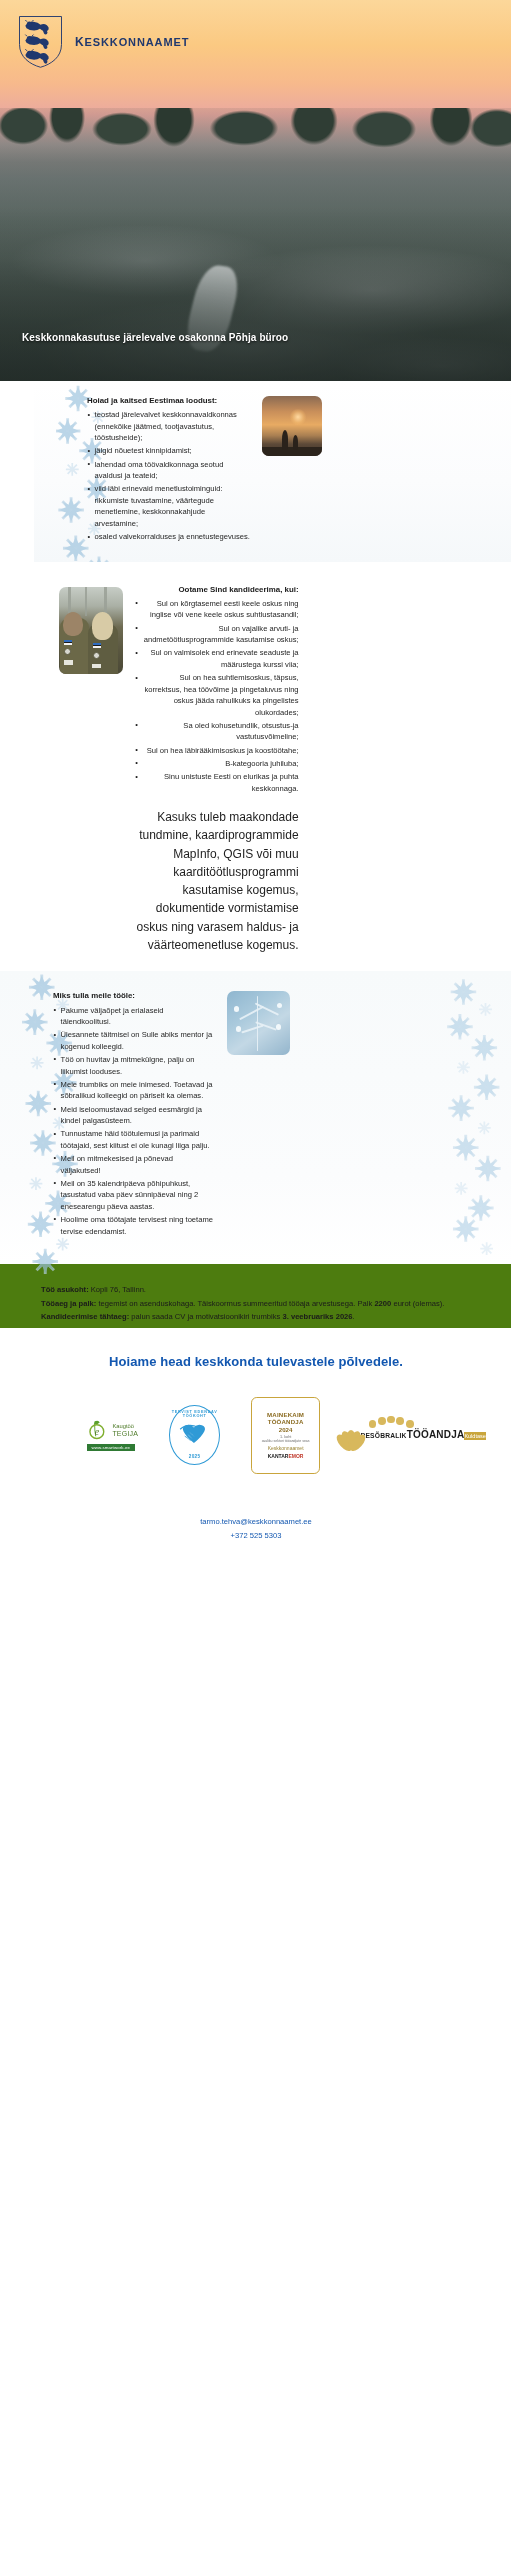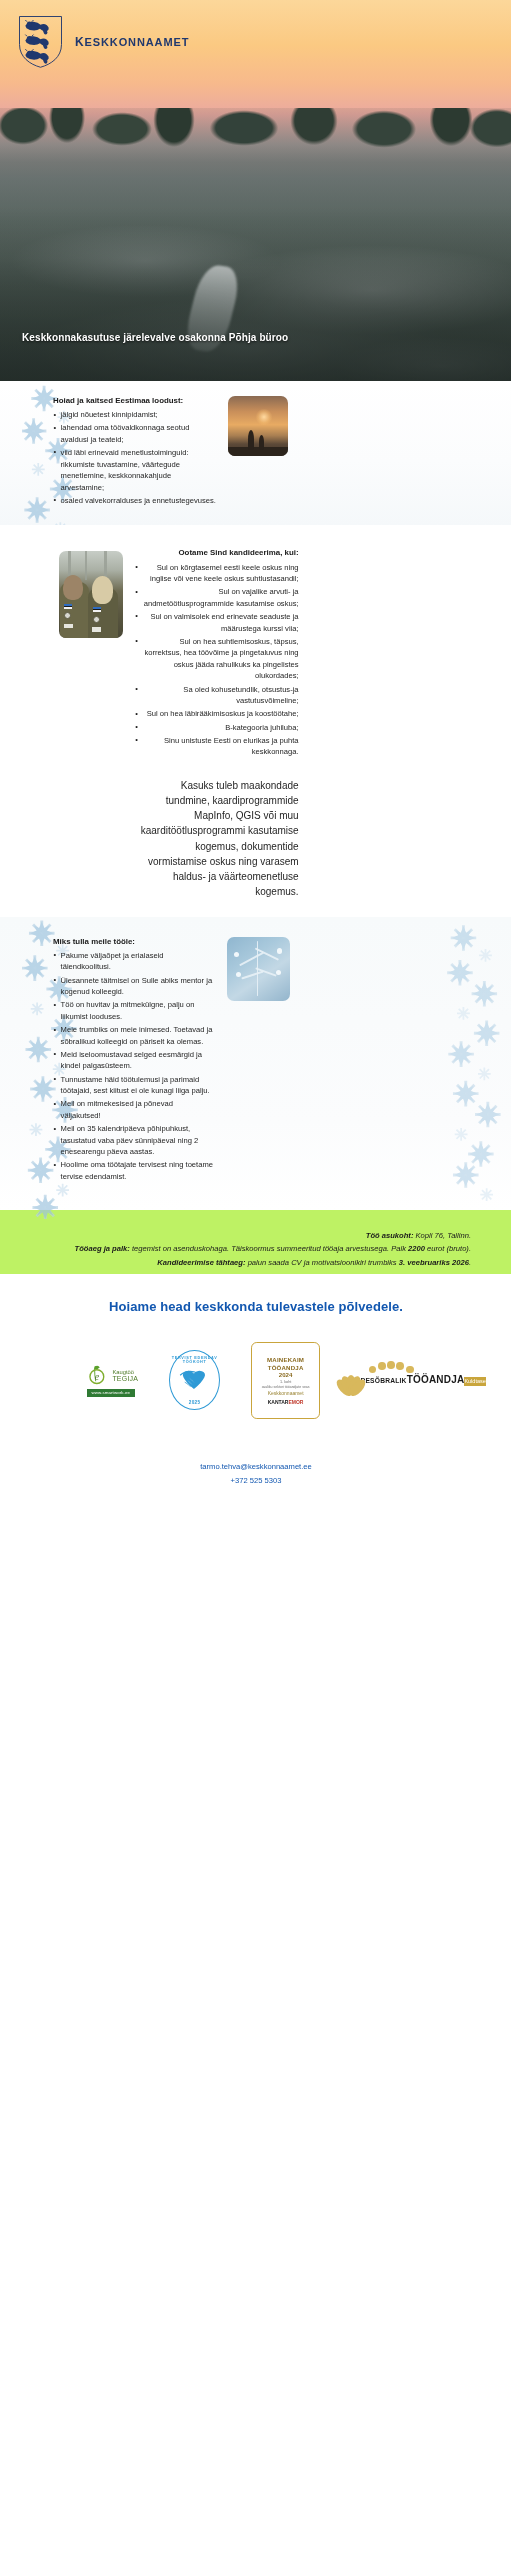--- a/index.html
+++ b/index.html
@@ -89,38 +89,38 @@
   .ornament {
     position:absolute; top:0; bottom:0; width:61px;
     opacity:.9; pointer-events:none;
   }
   .ornament.left { left: 22px; }
   .ornament.right { right: 4.7px; }
 
   
   .section { position:relative; }
 
-  .band-a { background: linear-gradient(to bottom, #ffffff 0%, #fbfcfd 55%, #f5f8fa 100%); }
+  .band-a { background: linear-gradient(to bottom, #ffffff 0%, #fbfcfd 55%, #f5f8fa 100%); margin-left: 34px; }
   .band-b { background: #ffffff; }
   .band-c { background: linear-gradient(to bottom, #f7fafb 0%, #fbfcfd 70%, #ffffff 100%); }
 
   .sect-inner { position:relative; z-index:3; display:flex; padding: 15px 23px 17.4px 23px; }
 
   h3.block-title {
     font-size:7.9px; font-weight:700; color:#1a1a1a; margin-bottom:4.1px;
   }
   ul.bullets { list-style:none; }
   ul.bullets li {
     position:relative; padding-left:7.6px; margin-bottom:1.7px;
     font-size:7.6px; line-height:1.52; color:#1f1f1f;
   }
   ul.bullets li::before {
     content:"•"; position:absolute; left:0.6px; top:-0.6px; font-size:7.6px; color:#1f1f1f;
   }
-  p.note { font-size:10px; line-height:1.52; color:#1f1f1f; margin-top:20px; }
+  p.note { font-size:12px; line-height:1.52; color:#1f1f1f; margin-top:14px; }
 
   .photo { border-radius:7px; overflow:hidden; flex:none; position:relative; }
 
   
   .photo-sunset { width:60px; height:60px;
     background:
       radial-gradient(circle 10.5px at 36px 21px, #ffd9a0 0%, rgba(255,200,120,.35) 55%, rgba(255,190,110,0) 80%),
       linear-gradient(to bottom, #8a6a52 0%, #c98f5a 26%, #e8ab63 48%, #a97f52 66%, #5d4a38 80%, #3b3026 100%);
   }
   .photo-sunset .fig1, .photo-sunset .fig2 {
@@ -163,21 +163,21 @@
   .photo-frost .s3{left:27px; top:16.3px; width:25.6px; height:1.7px; transform:rotate(26deg);}
   .photo-frost .s4{left:14px; top:37px; width:23px; height:1.7px; transform:rotate(-18deg);}
   .photo-frost .s5{left:28px; top:34px; width:22px; height:1.7px; transform:rotate(20deg);}
   .photo-frost .bud { position:absolute; width:5.2px; height:5.2px; border-radius:50%; background:#f2f8fb; }
 
   .col-text { flex:1 1 auto; }
   .gap-l { margin-left:11.6px; }
   .gap-r { margin-right:11.6px; }
 
   
-  .facts { background:#bef264; padding: 20px 41px 3.5px 41px; text-align:right;font-style:italic; }
+  .facts { background:#4d7c0f; padding: 20px 41px 3.5px 41px; text-align:left; }
   .facts p { font-size:7.6px; line-height:1.62; color:#1b1b1b; margin-bottom:1.2px; }
   .facts b { font-weight:700; }
 
   .slogan {
     text-align:center; color:#1257b0; font-size:13px; font-weight:700;
     padding: 25.6px 11.6px 23px 11.6px; background:#ffffff; letter-spacing:0.1px;
   }
 
   
   .logos {
@@ -321,20 +321,21 @@
         <use href="#flake-a" x="40" y="498"></use>
           <use href="#flake-a" x="20" y="548"></use>
         <use href="#flake-b" x="66" y="576"></use>
       </g>
     </svg>
 
     <div class="sect-inner">
       <div class="col-text" style="margin-left:30px; max-width:163px;">
         <h3 class="block-title">Hoiad ja kaitsed Eestimaa loodust:</h3>
         <ul class="bullets">
+          <li>teostad järelevalvet keskkonnavaldkonnas (ennekõike jäätmed, tootjavastutus, tööstusheide);</li>
           <li>jälgid nõuetest kinnipidamist;</li>
           <li>lahendad oma töövaldkonnaga seotud avaldusi ja teateid;</li>
           <li>viid läbi erinevaid menetlustoiminguid: rikkumiste tuvastamine, väärtegude menetlemine, keskkonnakahjude arvestamine;</li>
           <li>osaled valvekorralduses ja ennetustegevuses.</li>
         </ul>
       </div>
       <div class="photo photo-sunset gap-l">
         <div class="ground"></div>
         <div class="fig1"></div>
         <div class="fig2"></div>
@@ -447,21 +448,21 @@
   <div class="facts">
     <p>
       <b>Töö asukoht:</b>
       <span>Kopli 76, Tallinn.</span>
     </p>
     <p>
       <b>Tööaeg ja palk:</b>
       <span>tegemist on asenduskohaga. Täiskoormus</span>
       <span>summeeritud tööaja arvestusega. Palk</span>
       <b>2200</b>
-      <span>eurot (bruto).</span>
+      <span>eurot (olemas).</span>
     </p>
     <p>
       <b>Kandideerimise tähtaeg:</b>
       <span>palun saada CV ja motivatsioonikiri</span>
       <span>trumbiks</span>
       <b>3. veebruariks 2026</b><span>.</span>
     </p>
   </div>
 
   <div class="slogan">Hoiame head keskkonda tulevastele põlvedele.</div>

